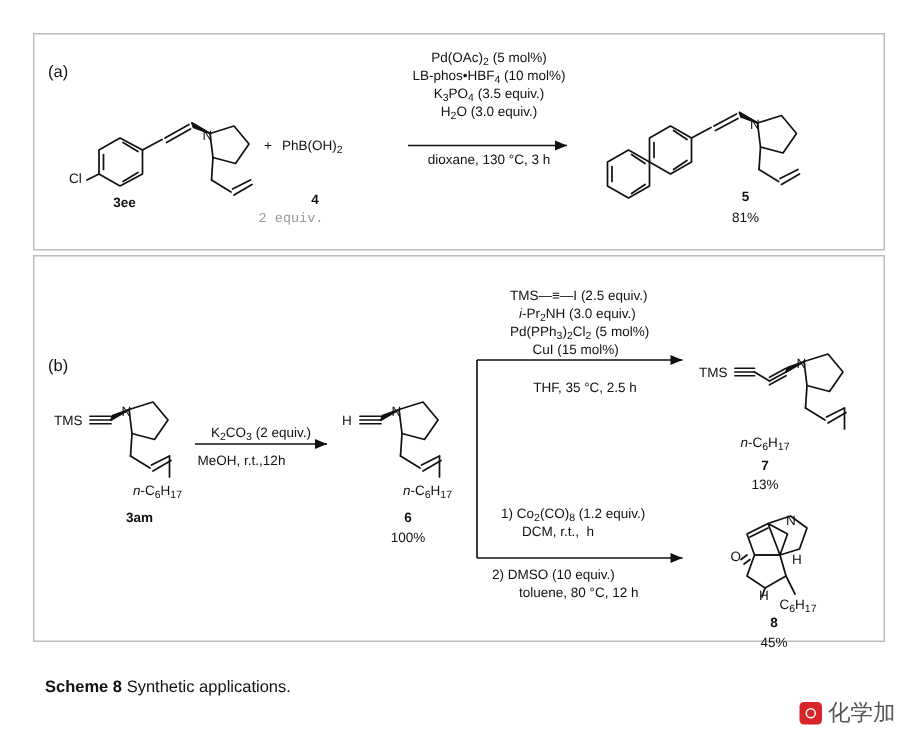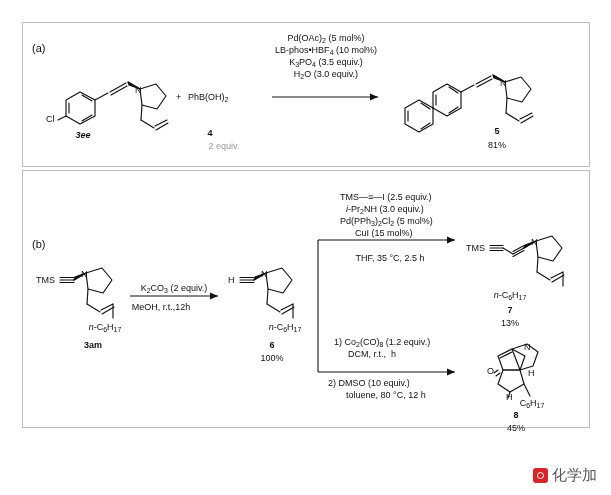--- a/index.html
+++ b/index.html
@@ -145,31 +145,32 @@
     <line class="bk" x1="493" y1="75" x2="505" y2="82"></line>
     <polygon class="bk" points="505,82 521,77 531,89 522,102 507,98"></polygon>
     <text class="atom" x="500" y="86">N</text>
     <line class="bk" x1="507" y1="98" x2="506" y2="113"></line>
     <line class="bk" x1="506" y1="113" x2="519" y2="121"></line>
     <line class="bk" x1="520" y1="119" x2="532" y2="113"></line>
     <line class="bk" x1="521" y1="123" x2="533" y2="116"></line>
     <polygon class="bk" style="fill:#111" points="505,82 493,75 494,78"></polygon>
   </svg>
 
-  <div class="txt center" style="left:63px; top:130px; width:40px;font-style:italic;"><span class="bold">3ee</span></div>
+  <div class="txt center" style="left:63px; top:130px; width:40px;"><span class="bold">3ee</span></div>
 
   <div class="txt" style="left:176px; top:92px;">+</div>
   <div class="txt" style="left:188px; top:92px;"><span>PhB(OH)</span><span class="sub">2</span></div>
   <div class="txt center bold" style="left:200px; top:128px; width:20px;">4</div>
-  <div class="txt center" style="left:200px; top:141px; width:48px; color:#9a9a9a;">2 equiv.</div>
+  <div class="txt center" style="left:170px; top:141px; width:48px; color:#9a9a9a;font-family:Liberation Mono, monospace;">2 equiv.</div>
 
   <div class="txt center" style="left:272px; top:33px; width:108px;">Pd(OAc)<span class="sub">2</span> (5 mol%)</div>
   <div class="txt center" style="left:265px; top:45px; width:122px;">LB-phos•HBF<span class="sub">4</span> (10 mol%)</div>
   <div class="txt center" style="left:272px; top:57px; width:108px;">K<span class="sub">3</span>PO<span class="sub">4</span> (3.5 equiv.)</div>
   <div class="txt center" style="left:272px; top:69px; width:108px;">H<span class="sub">2</span>O (3.0 equiv.)</div>
+  <div class="txt center" style="left:270px; top:101px; width:112px;">dioxane, 130 °C, 3 h</div>
 
   <div class="txt center bold" style="left:487px; top:126px; width:20px;">5</div>
   <div class="txt center" style="left:479px; top:140px; width:36px;">81%</div>
 
   <div class="panel-box" id="panel-b-box"></div>
   <div class="label-ab" style="left:32px; top:238px;">(b)</div>
 
   <svg class="struct" width="611" height="495">
 
     <text class="atom" x="36" y="283">TMS</text>
@@ -266,19 +267,23 @@
 
   <div class="txt" style="left:334px; top:337px;">1) Co<span class="sub">2</span>(CO)<span class="sub">8</span> (1.2 equiv.)</div>
   <div class="txt" style="left:348px; top:349px;">DCM, r.t.,&nbsp;&nbsp;h</div>
   <div class="txt" style="left:328px; top:378px;">2) DMSO (10 equiv.)</div>
   <div class="txt" style="left:346px; top:390px;">toluene, 80 °C, 12 h</div>
 
   <div class="txt center" style="left:505px; top:398px; width:54px;">C<span class="sub">6</span>H<span class="sub">17</span></div>
   <div class="txt center bold" style="left:506px; top:410px; width:20px;">8</div>
   <div class="txt center" style="left:498px; top:423px; width:36px;">45%</div>
 
+  <div class="caption">
+    <span class="cap-bold">Scheme 8</span>
+    <span>Synthetic applications.</span>
+  </div>
 
   <div class="wm">
     <span class="wm-badge"></span>
     <span>化学加</span>
   </div>
 
 </div>
 
 </body></html>

